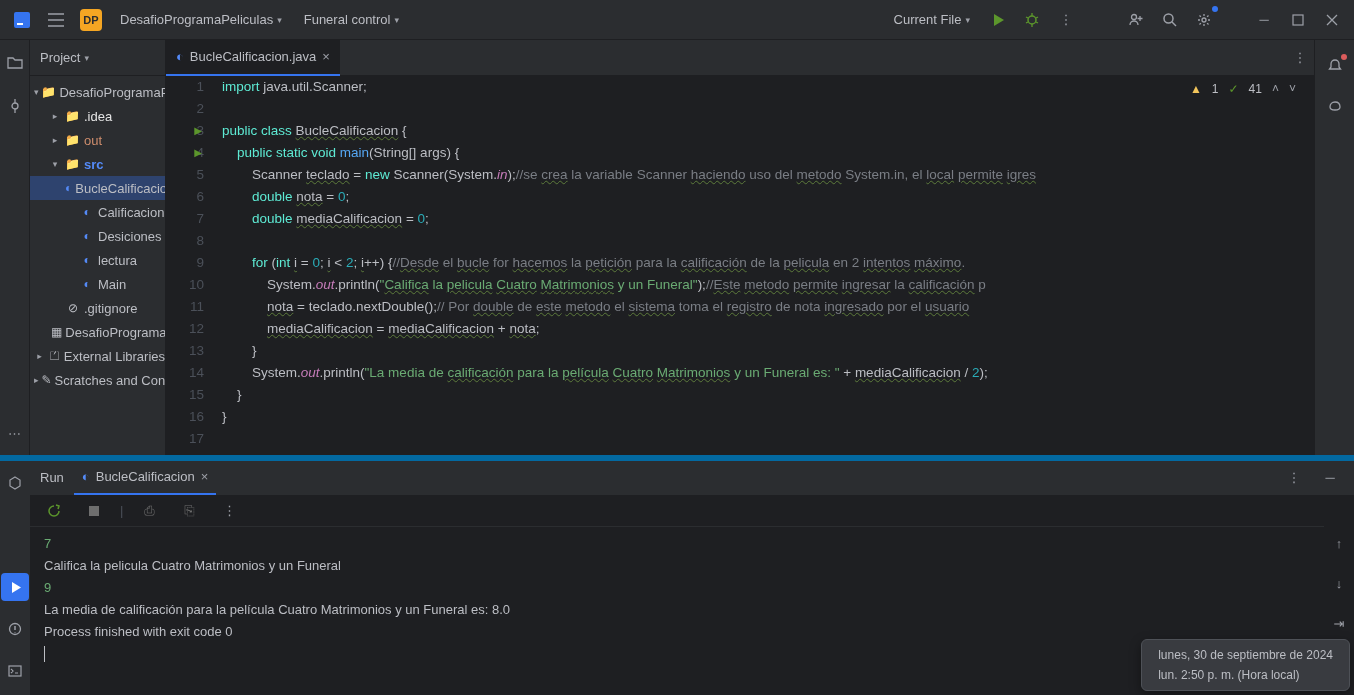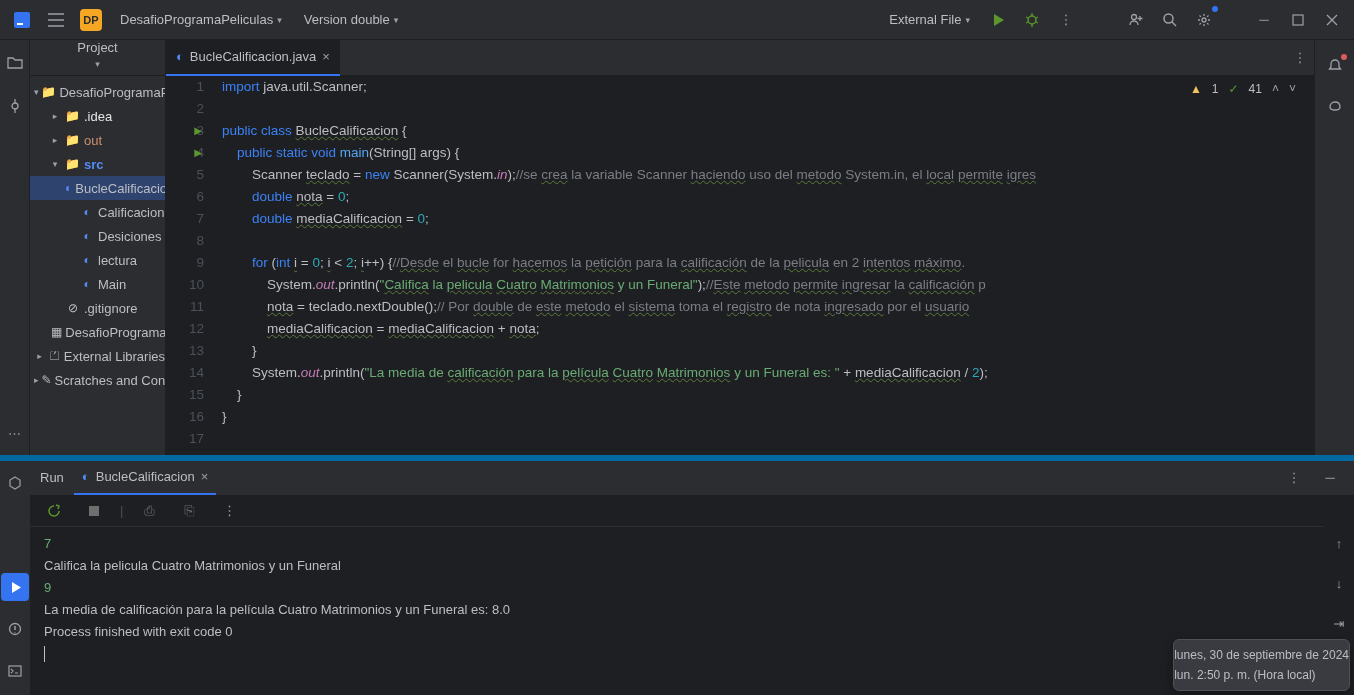--- a/index.html
+++ b/index.html
@@ -7,55 +7,55 @@
 .titlebar { height:40px; background:#2b2d30; display:flex; align-items:center; padding:0 8px; border-bottom:1px solid #1e1f22; }
 .titlebar .left, .titlebar .right { display:flex; align-items:center; gap:6px; }
 .titlebar .right { margin-left:auto; }
 .icon-btn { width:28px; height:28px; display:flex; align-items:center; justify-content:center; cursor:pointer; border-radius:4px; color:#9da0a8; }
 .proj-badge { width:22px; height:22px; background:#f5a623; color:#2b2d30; border-radius:4px; display:flex; align-items:center; justify-content:center; font-weight:600; font-size:11px; margin:0 4px; }
 .dd { display:flex; align-items:center; gap:4px; padding:4px 8px; cursor:pointer; border-radius:4px; }
 .chev { font-size:9px; color:#9da0a8; }
 .main { display:flex; height:415px; }
 .leftbar { width:30px; background:#2b2d30; border-right:1px solid #1e1f22; display:flex; flex-direction:column; align-items:center; padding-top:8px; gap:16px; }
 .project-panel { width:136px; background:#2b2d30; border-right:1px solid #1e1f22; overflow:hidden; }
-.panel-hdr { height:36px; display:flex; align-items:center; padding:0 10px; border-bottom:1px solid #1e1f22; font-weight:500; gap:4px;flex-direction:column; }
+.panel-hdr { height:36px; display:flex; align-items:center; padding:0 10px; border-bottom:1px solid #1e1f22; font-weight:500; gap:4px; }
 .tree { padding:4px 0; font-size:13px; }
 .tree-item { display:flex; align-items:center; height:24px; padding-left:4px; gap:3px; white-space:nowrap; cursor:pointer; }
 .tree-item.sel { background:#2e436e; }
 .tree-arrow { width:14px; text-align:center; font-size:9px; color:#9da0a8; }
 .tree-icon { width:16px; text-align:center; font-size:12px; }
 .editor { flex:1; display:flex; flex-direction:column; background:#1e1f22; min-width:0; position:relative; }
 .tabs { height:36px; background:#2b2d30; border-bottom:1px solid #1e1f22; display:flex; align-items:center; }
 .tab { height:36px; display:flex; align-items:center; padding:0 10px; gap:6px; border-bottom:2px solid #3574f0; background:#1e1f22; }
 .insp { position:absolute; right:18px; top:42px; display:flex; align-items:center; gap:10px; font-size:12px; z-index:5; }
 .code-wrap { flex:1; display:flex; overflow:hidden; font-family:'JetBrains Mono',Consolas,monospace; font-size:13.5px; line-height:22px; position:relative; }
 .gutter { width:56px; text-align:right; color:#4b5059; padding-right:18px; user-select:none; position:relative; }
 .gutter .ln { height:22px; }
 .run-mark { position:absolute; right:2px; color:#5c962c; font-size:10px; }
 .code { flex:1; color:#bcbec4; white-space:pre; overflow:hidden; }
-.kw { color:#3b82f6; }
+.kw { color:#5eead4; }
 .str { color:#6aab73; }
 .num { color:#2aacb8; }
 .cmt { color:#7a7e85; }
 .fn { color:#56a8f5; }
 .fld { color:#c77dbb; font-style:italic; }
 .cls { color:#bcbec4; }
 .u { text-decoration:underline wavy #5c7a3b; text-decoration-thickness:1px; }
 .rightbar { width:40px; background:#2b2d30; border-left:1px solid #1e1f22; display:flex; flex-direction:column; align-items:center; padding-top:12px; gap:14px; }
 .run-panel { height:280px; background:#1e1f22; border-top:6px solid #0369a1; display:flex; }
 .run-left { width:30px; background:#2b2d30; display:flex; flex-direction:column; align-items:center; padding-top:8px; gap:14px; }
 .run-left .active { background:#3574f0; color:#fff; border-radius:4px; }
 .run-body { flex:1; display:flex; flex-direction:column; }
 .run-hdr { height:34px; display:flex; align-items:center; padding:0 10px; border-bottom:1px solid #2b2d30; background:#2b2d30; gap:10px; }
 .run-tab { display:flex; align-items:center; gap:6px; padding:0 8px; height:34px; border-bottom:2px solid #3574f0; }
 .run-tools { height:32px; display:flex; align-items:center; padding:0 10px; gap:12px; border-bottom:1px solid #2b2d30; }
 .console { flex:1; padding:6px 14px; font-family:'JetBrains Mono',Consolas,monospace; font-size:13px; line-height:22px; white-space:pre; color:#bcbec4; position:relative; }
 .cursor { display:inline-block; width:1px; height:16px; background:#bcbec4; vertical-align:middle; }
 .run-side { width:30px; display:flex; flex-direction:column; align-items:center; padding-top:34px; gap:12px; }
-.tooltip { position:absolute; right:4px; bottom:4px; background:#393b40; border:1px solid #4e5157; border-radius:6px; padding:8px 0; font-size:12px; box-shadow:0 4px 12px rgba(0,0,0,.4); }
+.tooltip { position:absolute; right:4px; bottom:4px; background:#393b40; border:1px solid #4e5157; border-radius:6px; padding:8px 16px; font-size:12px; box-shadow:0 4px 12px rgba(0,0,0,.4); }
 .bell-dot { position:absolute; top:2px; right:2px; width:6px; height:6px; background:#db5c5c; border-radius:50%; }
 svg { display:block; }
 </style>
 </head>
 <body>
 
 <div class="titlebar">
   <div class="left">
     <div class="icon-btn">
         <svg width="16" height="16">
@@ -67,27 +67,27 @@
         <svg width="16" height="14">
           <path d="M0 1h16M0 7h16M0 13h16" stroke="#9da0a8" stroke-width="1.5"></path>
         </svg>
       </div>
     <div class="proj-badge">DP</div>
     <div class="dd">
         <span>DesafioProgramaPeliculas</span>
         <span class="chev">▾</span>
       </div>
     <div class="dd">
-        <span>Version double</span>
+        <span>Funeral control</span>
         <span class="chev">▾</span>
       </div>
   </div>
   <div class="right">
     <div class="dd">
-        <span>External File</span>
+        <span>Current File</span>
         <span class="chev">▾</span>
       </div>
     <div class="icon-btn">
         <svg width="14" height="14">
           <path d="M3 1l10 6-10 6z" fill="#5c962c"></path>
         </svg>
       </div>
     <div class="icon-btn">
         <svg width="14" height="14">
           <circle cx="7" cy="7" r="4" fill="none" stroke="#5c962c" stroke-width="1.5"></circle>

